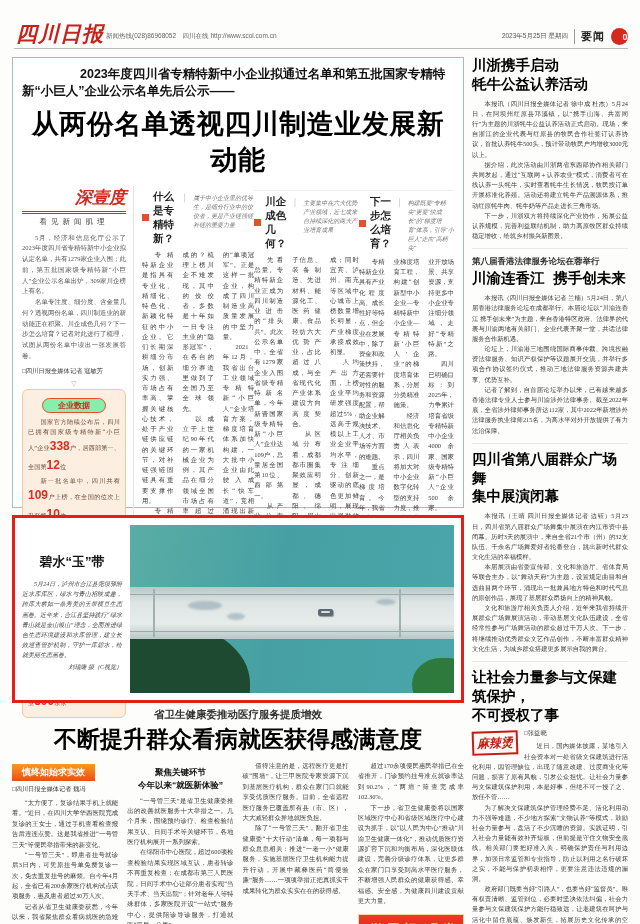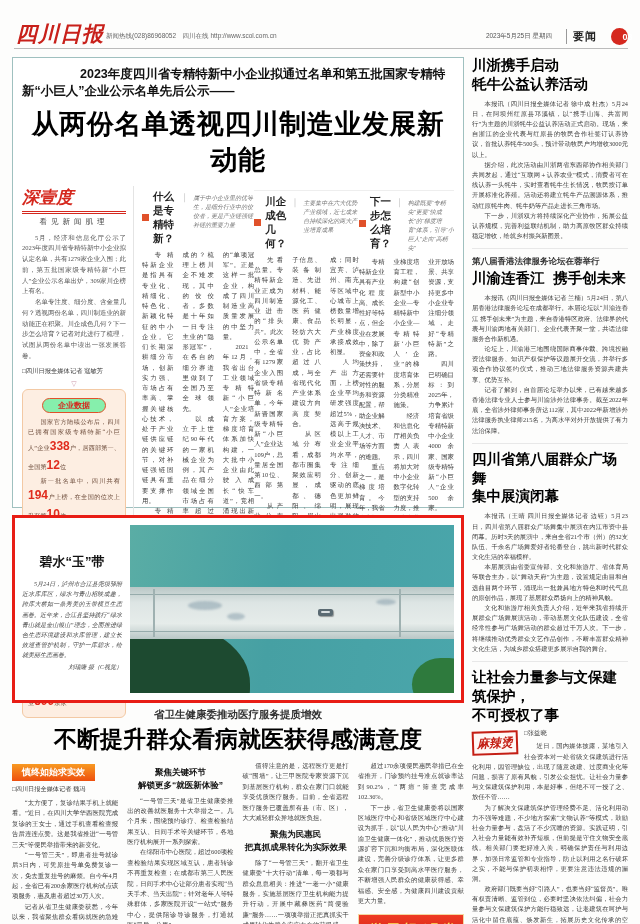--- a/index.html
+++ b/index.html
@@ -6,41 +6,41 @@
   html,body { background:#dedbd6; }
   .page { position:relative; width:640px; height:924px; margin:0 auto; background:#fdfdfc;
           font-family:"Liberation Serif","DejaVu Serif",serif; color:#222; overflow:hidden; }
 
   
   .hdr { position:absolute; left:14px; right:12px; top:20px; height:26px; }
   .logo { position:absolute; left:2px; top:0; font-family:"Liberation Serif",serif;
           font-weight:900; font-style:italic; font-size:21px; color:#c8201a; letter-spacing:1px; }
   .hotline { position:absolute; left:92px; top:12px; font-size:6.5px; color:#666;
              font-family:"Liberation Sans",sans-serif; }
-  .hdr-right { position:absolute; right:0; top:8px; display:flex; align-items:center; gap:14px;
+  .hdr-right { position:absolute; right:0; top:8px; display:flex; align-items:center; gap:6px;
                font-family:"Liberation Sans",sans-serif; }
   .date { font-size:6.5px; color:#555; }
   .sec-tag { font-size:11px; font-weight:bold; color:#222; border-left:1px solid #999;
              padding-left:6px; letter-spacing:1px; }
   .pagenum { width:17px; height:17px; border-radius:50%; background:#d5281e; color:#fff;
              font-size:9px; font-weight:bold; display:flex; align-items:center; justify-content:center;padding-left:16px; }
   .hdr-rule { position:absolute; left:14px; right:12px; top:48px; border-top:1px solid #bbb; }
 
   
   .mainbox { position:absolute; left:12px; top:57px; width:452px; height:451px;
              border:1px solid #9fc0bf; background:#fff; padding:8px 9px 6px 9px; }
   .kicker { font-family:"Liberation Sans",sans-serif; font-weight:bold; font-size:12.5px;
             color:#111; line-height:1.35; }
   .kicker .ind { padding-left:58px; }
   .headline1 { font-family:"Liberation Sans",sans-serif; font-weight:900; font-size:27px;
                color:#000; text-align:center; letter-spacing:0.5px; margin:6px 0 8px 0; }
   .lead-cols { display:flex; gap:8px; height:352px; }
   .leftcol { width:112px; flex:none; border-right:1px solid #e4e4e4; padding-right:7px; }
   .brand { font-family:"Liberation Serif",serif; font-weight:900; font-style:italic;
-           font-size:17px; color:#d5281e; text-align:left; border-bottom:3px double #d5281e;
+           font-size:17px; color:#d5281e; text-align:right; border-bottom:3px double #d5281e;
            padding-bottom:2px; }
   .brandsub { font-size:7.5px; color:#444; text-align:center; letter-spacing:4px; margin:3px 0 6px 0;
               font-family:"Liberation Sans",sans-serif; }
   .intro p { font-size:6.5px; line-height:1.65; color:#555; text-align:justify; text-indent:2em; }
   .byline { font-size:6.3px; color:#333; margin-top:6px; font-family:"Liberation Sans",sans-serif; }
   .db-tri { text-align:center; color:#c9a; font-size:7px; margin-top:4px; }
   .databox { background:#fdeee2; border:1px solid #f3c9a4; border-radius:6px; padding:6px 5px;
              margin-top:1px; }
   .oval { display:block; width:64px; margin:2px auto 4px auto; text-align:center;
           border:1px solid #e0512a; border-radius:10px; color:#d5281e; font-weight:bold;
@@ -151,21 +151,21 @@
         <div class="brandsub">看见新闻肌理</div>
         <div class="intro">
           <p>5月，经济和信息化厅公示了2023年度四川省专精特新中小企业拟认定名单，共有1279家企业入围；此前，第五批国家级专精特新“小巨人”企业公示名单出炉，309家川企榜上有名。</p>
           <p>名单专注度、细分度、含金量几何？透视两份名单，四川制造业的新动能正在积聚。川企成色几何？下一步怎么培育？记者对此进行了梳理，试图从两份名单中读出一张发展答卷。</p>
         </div>
         <div class="byline">□四川日报全媒体记者 寇敏芳</div>
         <div class="db-tri">▽</div>
         <div class="databox">
           <span class="oval">企业数据</span>
           <p><span>国家官方陆续公布后，四川已拥有国家级专精特新“小巨人”企业</span><span class="num">338</span><span>户，居西部第一、全国第</span><span class="num">12</span><span>位</span></p>
-          <p><span>新一批名单中，四川共有</span><span class="num">194</span><span>户上榜，在全国的位次上升至第</span><span class="num">10</span><span>位</span></p>
+          <p><span>新一批名单中，四川共有</span><span class="num">109</span><span>户上榜，在全国的位次上升至第</span><span class="num">10</span><span>位</span></p>
           <span class="oval">企业类型</span>
           <p><span>公示的109户企业中，民营企业共有</span><span class="num">79</span><span>户，占比超过</span><span class="num">70%</span></p>
           <p><span>国有、合资企业分别占比</span><span class="num">24.77%、2.75%</span></p>
           <span class="oval">锚定目标</span>
           <p>到2025年——</p>
           <p><span>力争累计培育省级专精特新中小企业</span><span class="num">4000</span><span>余家</span></p>
           <p><span>国家级专精特新“小巨人”企业</span><span class="num">500</span><span>余家</span></p>
         </div>
       </div>
 
@@ -243,31 +243,27 @@
       <div class="h-col">
         <span class="tagbox">慎终如始求实效</span>
         <div class="h-byline">□四川日报全媒体记者 魏冯</div>
         <p>“太方便了，复诊结果手机上就能看。”近日，在四川大学华西医院完成复诊的王女士，通过手机查看检查报告后连连点赞。这是我省推进“一号管三天”等便民举措带来的新变化。</p>
         <p>“一号管三天”，即患者挂号就诊后3日内，可凭原挂号单免费复诊一次，免去重复挂号的麻烦。自今年4月起，全省已有200余家医疗机构试点该项服务，惠及患者超过30万人次。</p>
         <p>记者从省卫生健康委获悉，今年以来，我省聚焦群众看病就医的急难愁盼问题，推出改善就医感受、提升患者体验系列举措，不断提升群众看病就医获得感、满意度。</p>
       </div>
       <div class="h-col">
         <div class="h-sub">
           <div>聚焦关键环节</div>
-            <div>解锁更多“就医新体验”</div>
+            <div>今年以来“就医新体验”</div>
         </div>
         <p>“一号管三天”是省卫生健康委推出的改善就医服务十大举措之一。几个月来，围绕预约诊疗、检查检验结果互认、日间手术等关键环节，各地医疗机构展开一系列探索。</p>
         <p>在绵阳市中心医院，超过600项检查检验结果实现区域互认，患者转诊不再重复检查；在成都市第三人民医院，日间手术中心让部分患者实现“当天手术、当天出院”；针对老年人等特殊群体，多家医院开设“一站式”服务中心，提供陪诊导诊服务，打通就医“最后一公里”。</p>
       </div>
       <div class="h-col">
         <p>值得注意的是，远程医疗更是打破“围墙”，让三甲医院专家资源下沉到基层医疗机构，群众在家门口就能享受优质医疗服务。目前，全省远程医疗服务已覆盖所有县（市、区），大大减轻群众异地就医负担。</p>
-        <div class="h-sub">
-          <div>聚焦为民惠民</div>
-            <div>把真抓成果转化为实际效果</div>
-        </div>
         <p>除了“一号管三天”，翻开省卫生健康委“十大行动”清单，每一项都与群众息息相关：推进“一老一小”健康服务，实施基层医疗卫生机构能力提升行动，开展中藏彝医药“简便验廉”服务……一项项举措正把真抓实干成果转化为群众实实在在的获得感。</p>
       </div>
       <div class="h-col">
         <p>超过170余项便民惠民举措已在全省推开，门诊预约挂号准点就诊率达到90.2%，“两癌”筛查完成率102.36%。</p>
         <p>下一步，省卫生健康委将以国家区域医疗中心和省级区域医疗中心建设为抓手，以“以人民为中心”推动“川渝卫生健康一体化”，推动优质医疗资源扩容下沉和均衡布局，深化医联体建设，完善分级诊疗体系，让更多群众在家门口享受到高水平医疗服务，不断增强人民群众的健康获得感、幸福感、安全感，为健康四川建设贡献更大力量。</p>
         <div class="banner">学思想 强党性 重实践 建新功</div>
       </div>
     </div>
   </div>
 

